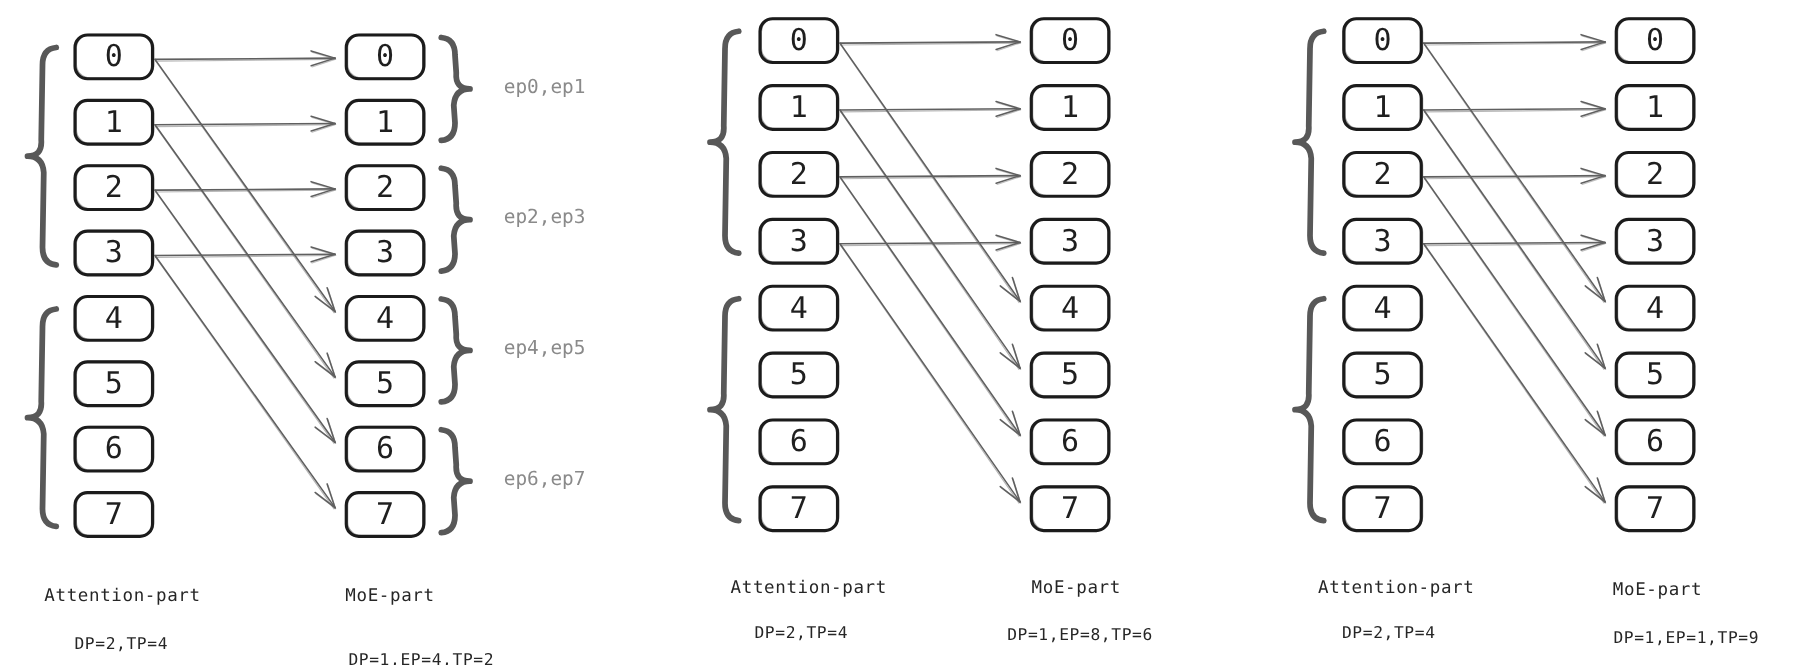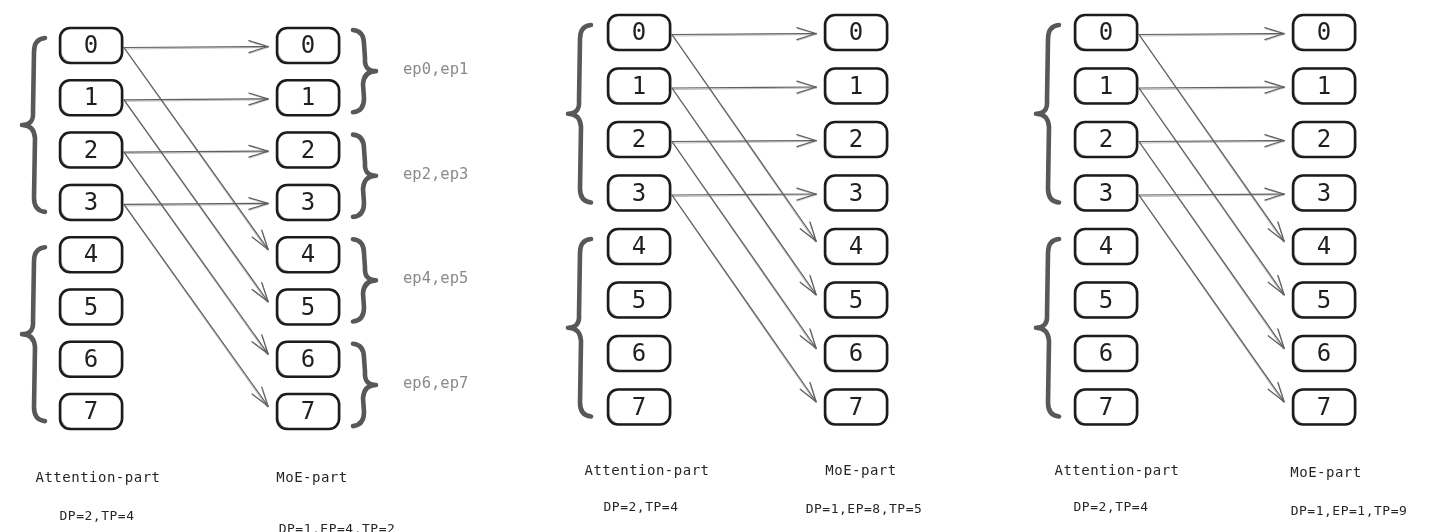--- a/index.html
+++ b/index.html
@@ -387,21 +387,21 @@
     </svg>
 
   <div class="lbl" style="left:98px;top:467px">Attention-part</div>
   <div class="lbl cfg" style="left:97px;top:506px">DP=2,TP=4</div>
   <div class="lbl" style="left:312px;top:467px">MoE-part</div>
   <div class="lbl cfg" style="left:337px;top:519px">DP=1,EP=4,TP=2</div>
 
   <div class="lbl" style="left:647px;top:460px">Attention-part</div>
   <div class="lbl cfg" style="left:641px;top:497px">DP=2,TP=4</div>
   <div class="lbl" style="left:861px;top:460px">MoE-part</div>
-  <div class="lbl cfg" style="left:864px;top:499px">DP=1,EP=8,TP=5</div>
+  <div class="lbl cfg" style="left:864px;top:499px">DP=1,EP=8,TP=6</div>
 
   <div class="lbl" style="left:1117px;top:460px">Attention-part</div>
   <div class="lbl cfg" style="left:1111px;top:497px">DP=2,TP=4</div>
   <div class="lbl" style="left:1326px;top:462px">MoE-part</div>
   <div class="lbl cfg" style="left:1349px;top:501px">DP=1,EP=1,TP=9</div>
 
 
 </div>
 
 </body></html>

